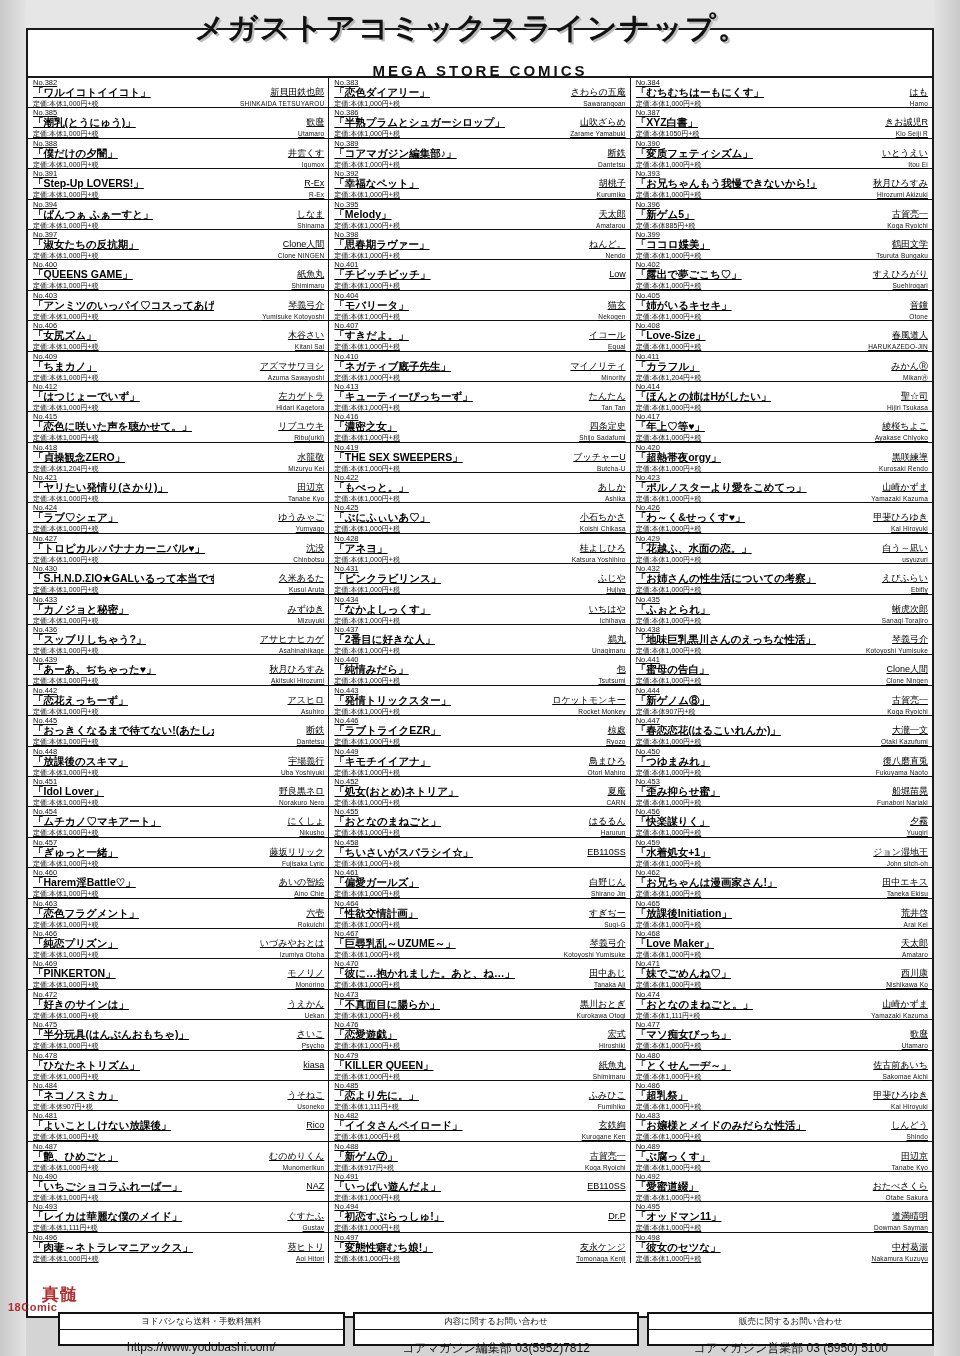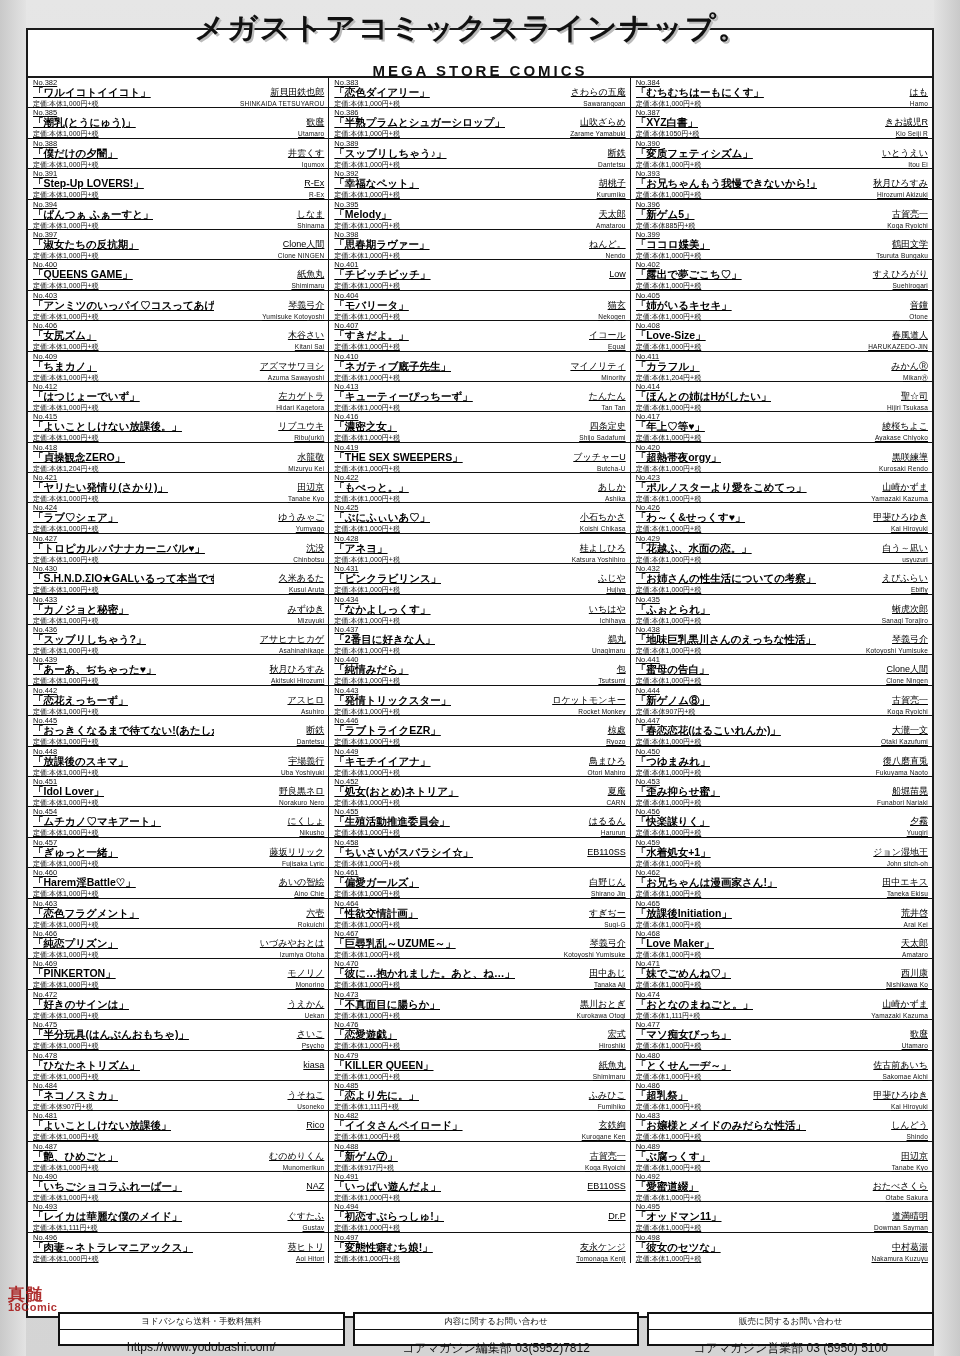--- a/index.html
+++ b/index.html
@@ -157,20 +157,21 @@
     font-size:8px;
     font-weight:bold;
     line-height:9px;
     opacity:0.9;
   }
   .corner-logo .kanji{
     font-size:17px;
     line-height:17px;
     letter-spacing:1px;
     color:#a81b1b;
+    text-align:right;
   }
   .corner-logo .latin{
     font-size:11px;
     letter-spacing:0.5px;
     color:#a81b1b;
   }
   .left-edge{
     position:absolute;
     left:0;top:0;bottom:0;width:26px;
     background:linear-gradient(90deg,#c9c9c9,#e3e3e3);
@@ -313,21 +314,21 @@
               <div class="author">左カゲトラ</div>
             </div>
             <div class="row3">
               <div class="price">定価:本体1,000円+税</div>
               <div class="romaji">Hidari Kagetora</div>
             </div>
           </div>
           <div class="entry">
             <div class="no">No.415</div>
             <div class="row2">
-              <div class="title">「よいことしけない放課後。」</div>
+              <div class="title">「恋色に咲いた声を聴かせて。」</div>
               <div class="author">リブユウキ</div>
             </div>
             <div class="row3">
               <div class="price">定価:本体1,000円+税</div>
               <div class="romaji">Ribu(urki)</div>
             </div>
           </div>
           <div class="entry">
             <div class="no">No.418</div>
             <div class="row2">
@@ -645,21 +646,21 @@
               <div class="author">山吹ざらめ</div>
             </div>
             <div class="row3">
               <div class="price">定価:本体1,000円+税</div>
               <div class="romaji">Zarame Yamabuki</div>
             </div>
           </div>
           <div class="entry">
             <div class="no">No.389</div>
             <div class="row2">
-              <div class="title">「スッブリしちゃう♪」</div>
+              <div class="title">「コアマガジン編集部♪」</div>
               <div class="author">断鉄</div>
             </div>
             <div class="row3">
               <div class="price">定価:本体1,000円+税</div>
               <div class="romaji">Dantetsu</div>
             </div>
           </div>
           <div class="entry">
             <div class="no">No.392</div>
             <div class="row2">
@@ -887,21 +888,21 @@
               <div class="author">夏庵</div>
             </div>
             <div class="row3">
               <div class="price">定価:本体1,000円+税</div>
               <div class="romaji">CARN</div>
             </div>
           </div>
           <div class="entry">
             <div class="no">No.455</div>
             <div class="row2">
-              <div class="title">「生殖活動推進委員会」</div>
+              <div class="title">「おとなのまねごと」</div>
               <div class="author">はるるん</div>
             </div>
             <div class="row3">
               <div class="price">定価:本体1,000円+税</div>
               <div class="romaji">Harurun</div>
             </div>
           </div>
           <div class="entry">
             <div class="no">No.458</div>
             <div class="row2">

